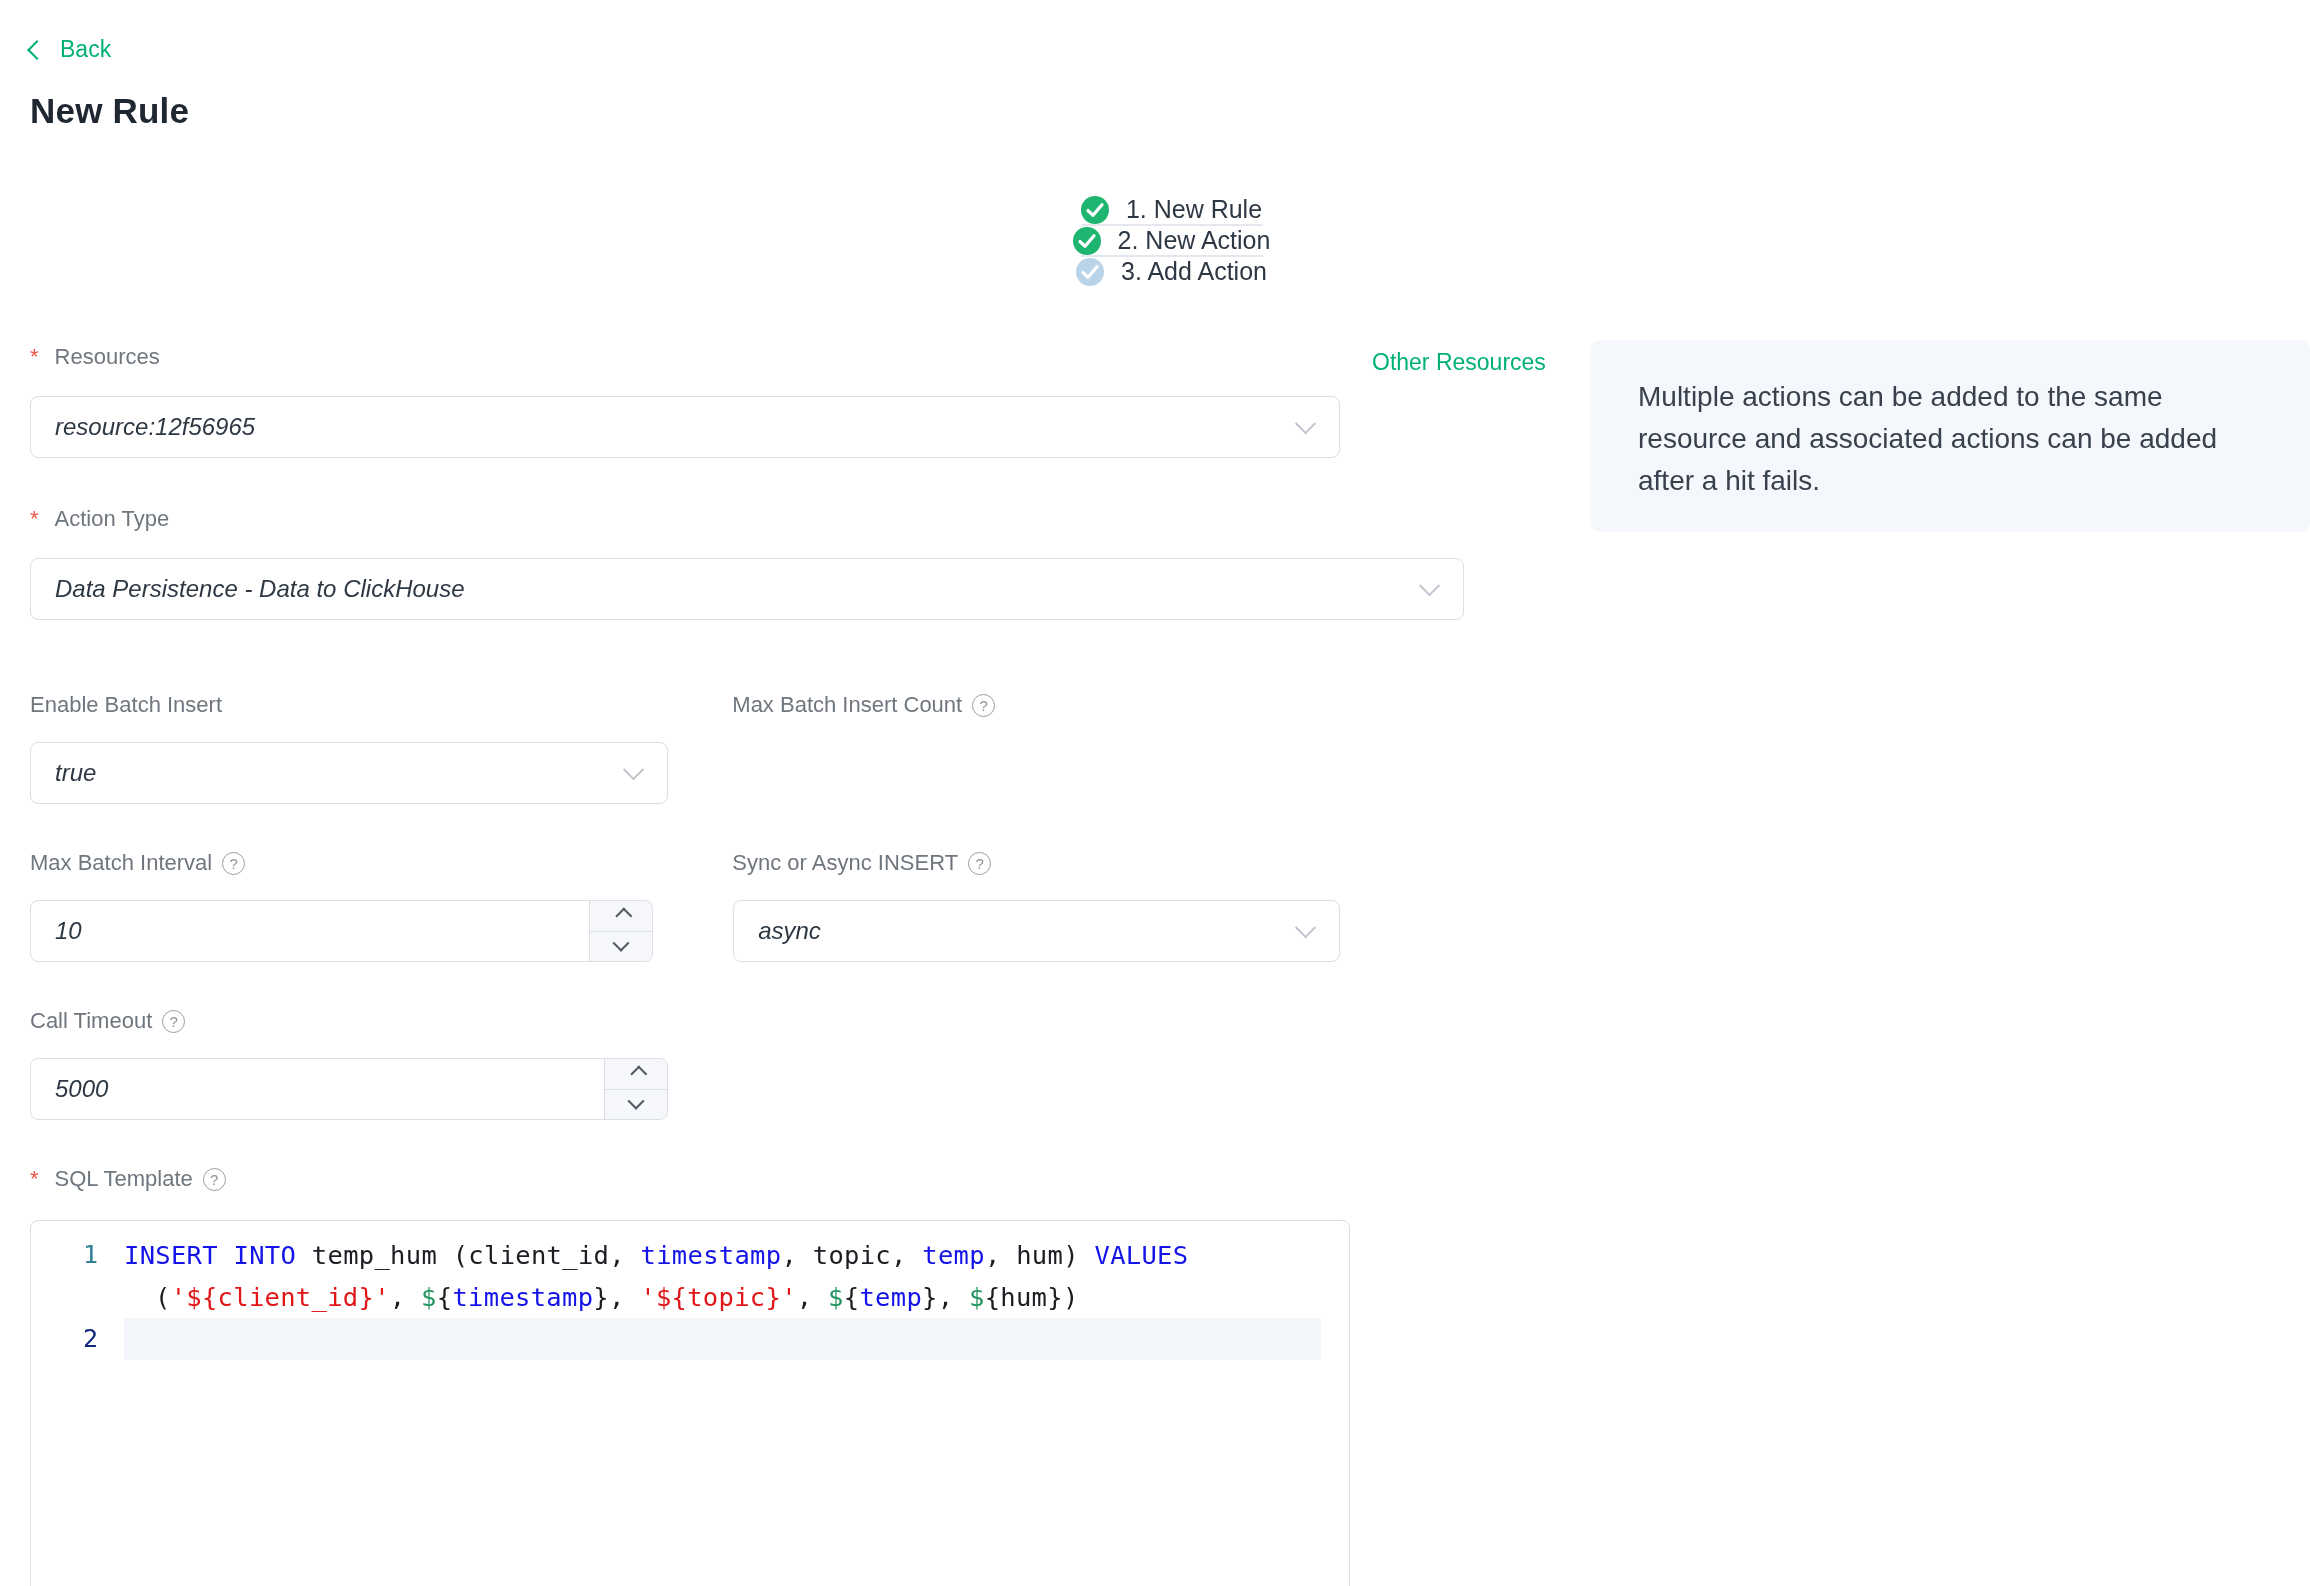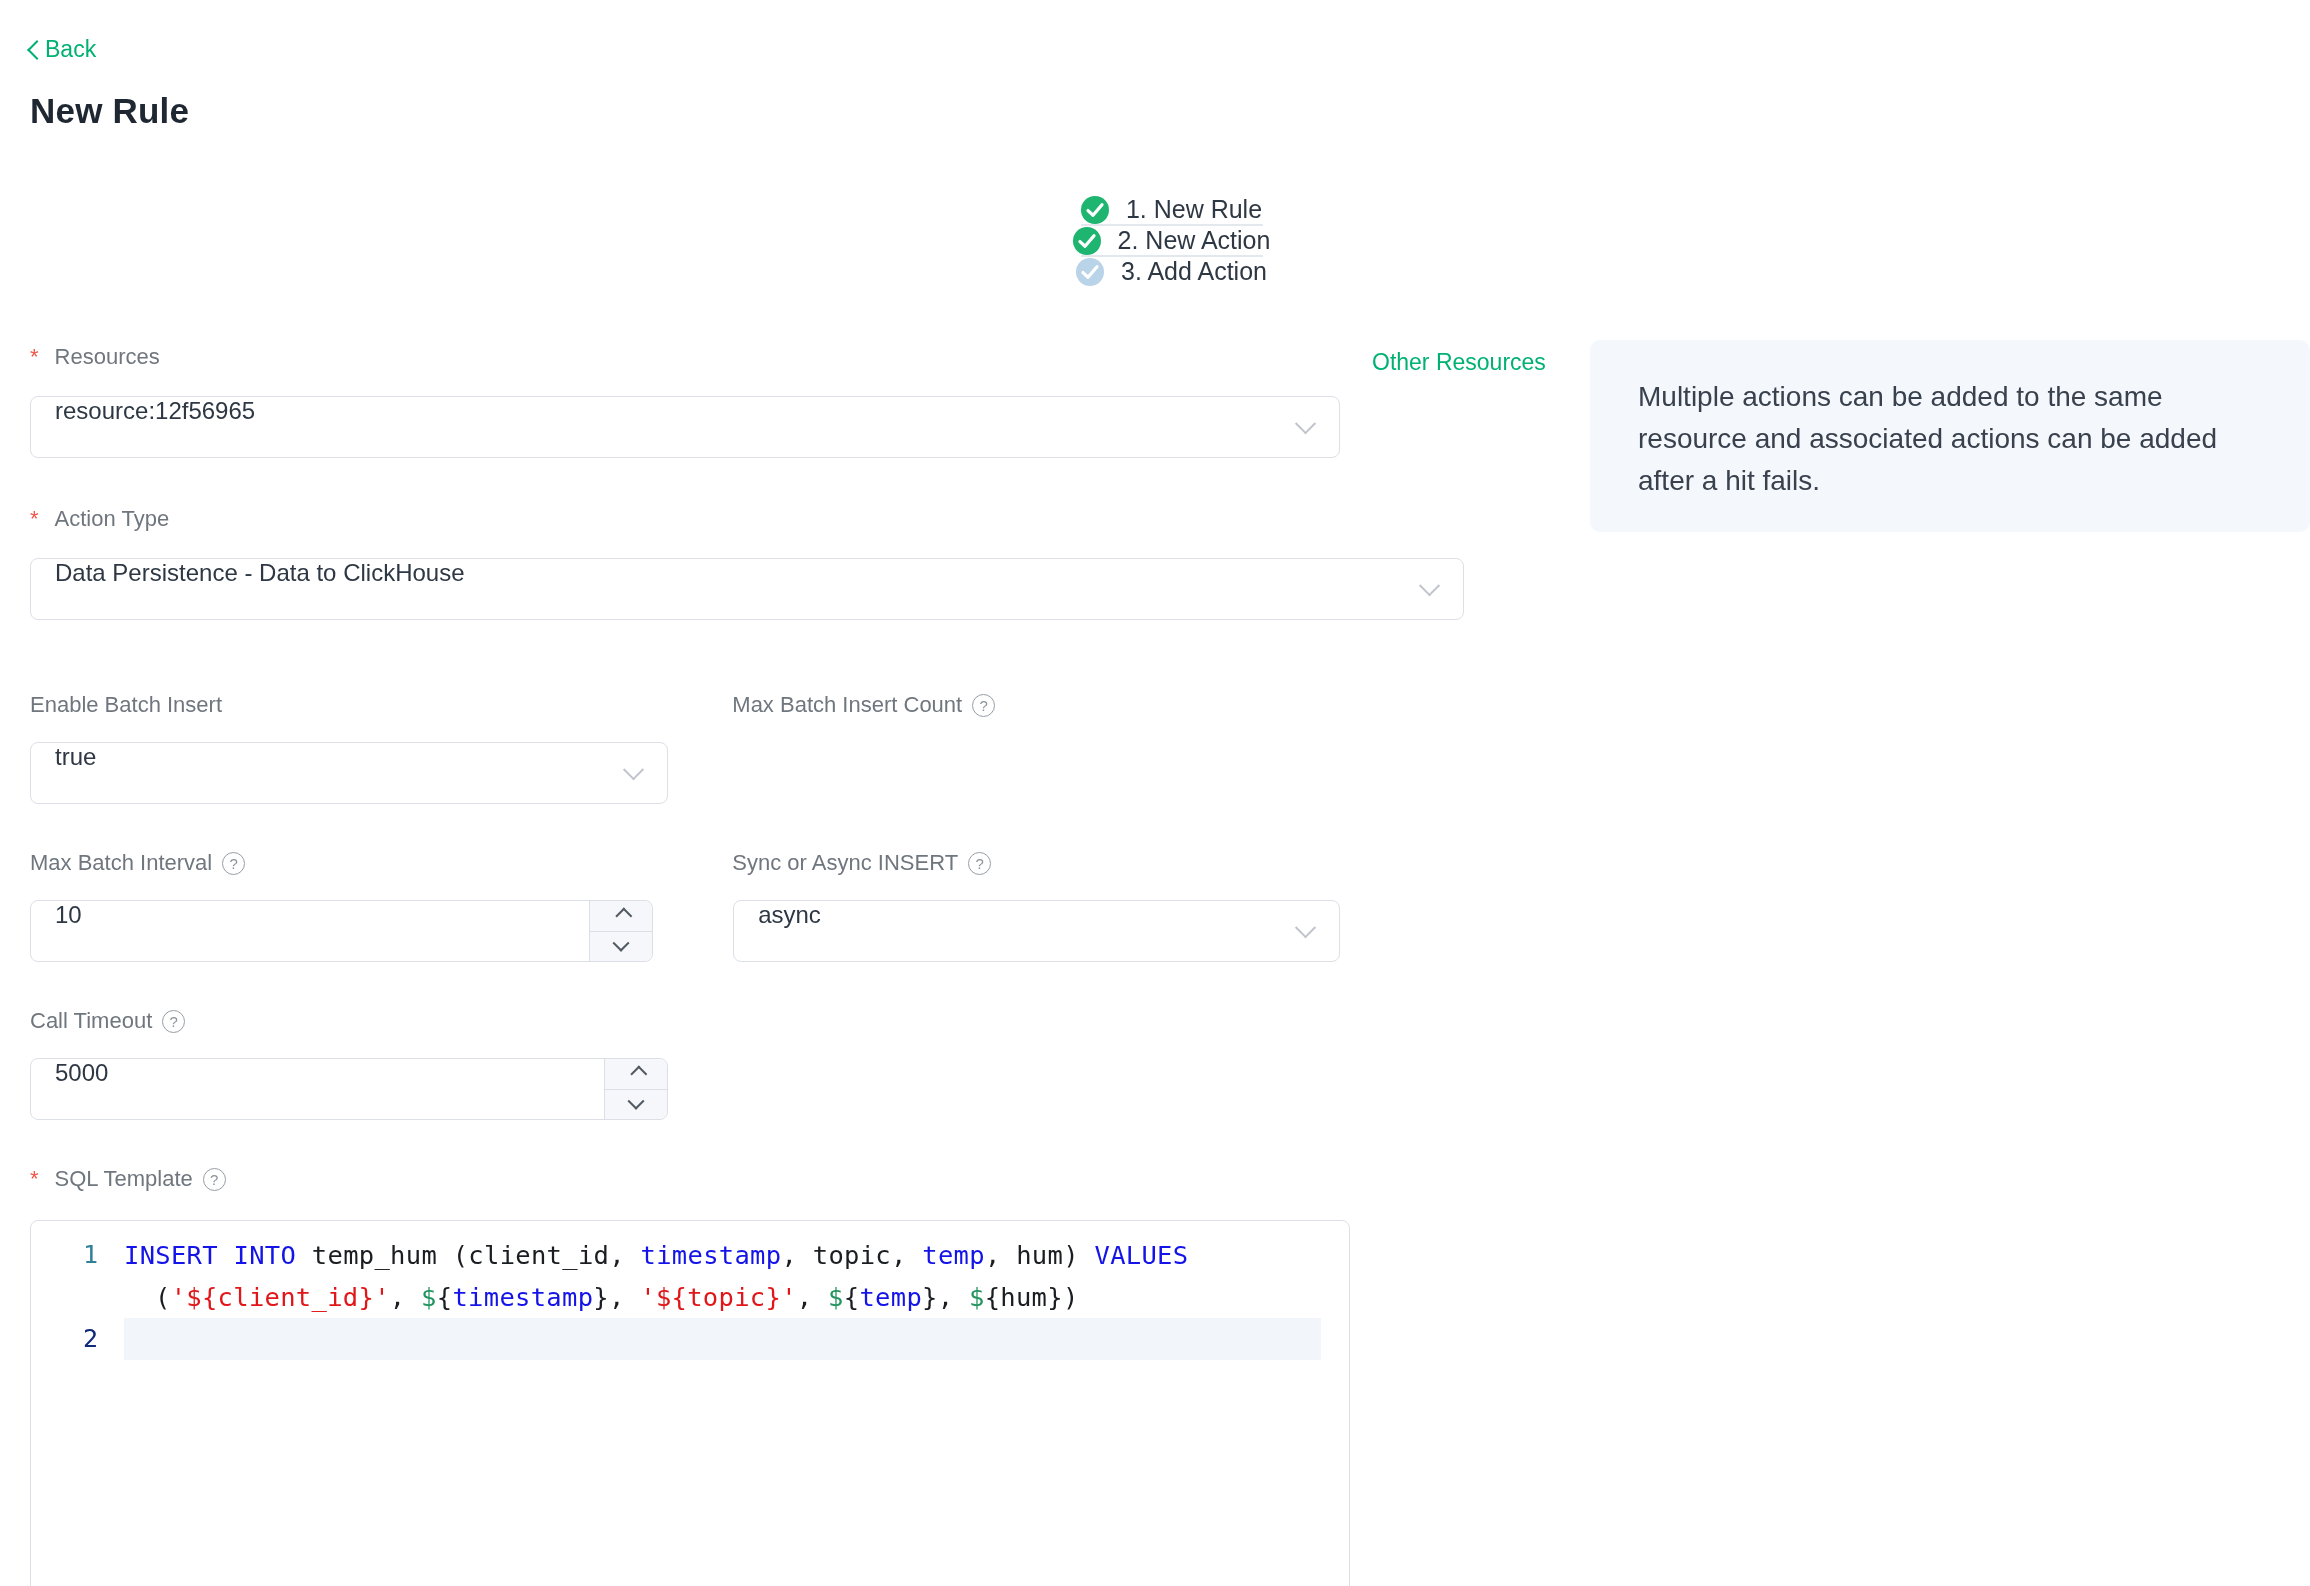--- a/index.html
+++ b/index.html
@@ -1,20 +1,20 @@
 <!DOCTYPE html>
 <html style="--accent: #00b173; --step_done: #1db56f; --step_pending: #b9d3e8; --required: #f0574a; --label: #6f767e; --text_dark: #1f2732; --border: #dcdfe6; --chevron: #c0c4cc; --stepper_bg: #f5f7fa; --info_bg: #f4f7fb; --info_text: #38414d; --code_keyword: #1414e8; --code_string: #e01619; --code_variable: #23945f; --code_text: #1a1d21; --line_number: #2f7f95; --line_number_active: #10297a; --active_line_bg: #f2f6fa;"><head>
 <meta charset="utf-8">
 <style>
   * { margin:0; padding:0; box-sizing:border-box; }
   body { background:#fff; font-family:"Liberation Sans", sans-serif; }
   .page { position:relative; width:2310px; height:1586px; background:#fff; overflow:hidden; }
 
   
-  .back-link { display:inline-flex; align-items:center; gap:1px; margin:36px 0 0 30px;
+  .back-link { display:inline-flex; align-items:center; gap:16px; margin:36px 0 0 30px;
                color:var(--accent); font-size:23px; cursor:pointer; }
   .back-chevron { width:14px; height:14px; border-left:2.5px solid var(--accent);
                   border-bottom:2.5px solid var(--accent); transform:rotate(45deg); }
   .page-title { margin:28px 0 0 30px; font-size:35px; font-weight:700; color:var(--text_dark);
                 letter-spacing:.2px; }
 
   
   .steps { display:flex; align-items:center; margin:64px 0 0 33px;flex-direction:column; }
   .step { display:flex; align-items:center; gap:17px; cursor:pointer; }
   .step-circle { width:28px; height:28px; border-radius:50%; display:flex; align-items:center;
@@ -25,21 +25,21 @@
   .step-line { width:182px; height:2px; background:#e3e8ee; margin:0 24px; }
 
   
   .form { margin-left:30px; width:1310px; }
   .field-label { font-size:22px; color:var(--label); display:flex; align-items:center; gap:10px; }
   .req { color:var(--required); margin-right:6px; font-size:22px; }
   .help-icon { width:23px; height:23px; border:1.5px solid #979ea6; border-radius:50%;
                display:inline-flex; align-items:center; justify-content:center;
                font-size:15px; color:#8d939a; cursor:pointer; flex:0 0 auto; }
   .control { position:relative; height:62px; border:1px solid var(--border); border-radius:8px;
-             background:#fff; display:flex; align-items:flex-start; cursor:pointer; }
+             background:#fff; display:flex; align-items:center; cursor:pointer;font-style:italic; }
   .control .value { padding-left:24px; font-size:24px; color:#2e3844; }
   .sel-chevron { position:absolute; right:26px; top:50%; width:15px; height:15px;
                  border-left:2px solid var(--chevron); border-bottom:2px solid var(--chevron);
                  transform:translateY(-72%) rotate(-45deg); }
   .number-box { padding-right:64px; }
   .stepper { position:absolute; right:0; top:0; bottom:0; width:63px; border-left:1px solid var(--border);
              border-radius:0 8px 8px 0; overflow:hidden; display:flex; flex-direction:column; }
   .stepper-btn { flex:1; background:var(--stepper_bg); display:flex; align-items:center;
                  justify-content:center; cursor:pointer; }
   .stepper-btn.up { border-bottom:1px solid var(--border); }

